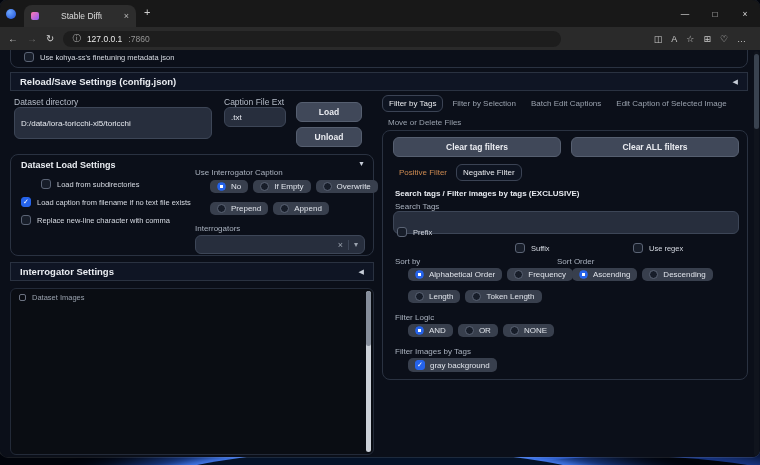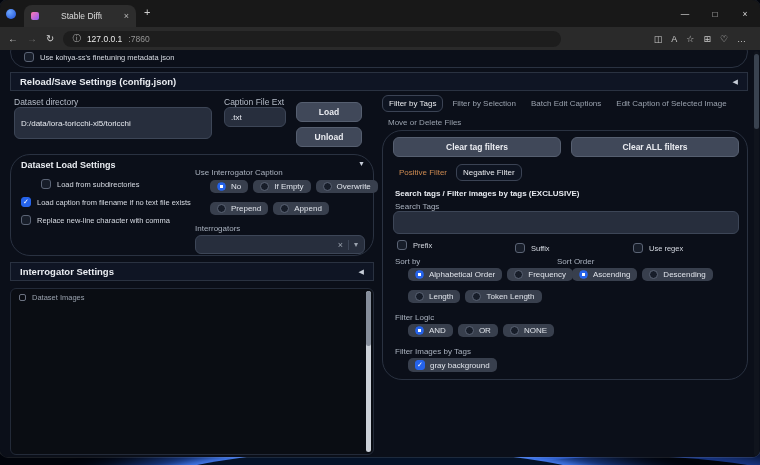--- a/index.html
+++ b/index.html
@@ -38,21 +38,21 @@
   .address .host { font-size:8.5px; color:#e9e9e9; }
   .address .port { font-size:8.5px; color:#959595; }
   .tb-icons { margin-left:auto; display:flex; gap:9px; padding-right:6px; align-items:center; }
   .tb-icons span { font-size:9px; color:#c9c9c9; }
 
   
   .page { position:absolute; left:0; top:50px; right:0; bottom:0; background:#0b0f19; overflow:hidden; }
   .abs { position:absolute; }
   .lbl { font-size:8.5px; color:#b6bdc9; }
   .lbl-sm { font-size:8px; color:#aab2bf; }
-  .panel { border:1px solid #2a3241; border-radius:20px; }
+  .panel { border:1px solid #2a3241; border-radius:8px; }
   .accordion { border:1px solid #2a3241; border-radius:0; background:#0f1524; display:flex;
     align-items:center; justify-content:space-between; padding:0 9px; }
   .accordion .acc-title { font-size:9.5px; font-weight:600; color:#e9ecf1; }
   .accordion .acc-arrow { font-size:7px; color:#c7cdd8; }
   .input { background:#272e3d; border:1px solid #3d4657; border-radius:6px; color:#e6e9ef;
     font-size:8px; display:flex; align-items:center; padding:0 6px; overflow:hidden; white-space:nowrap; }
   .btn { background:#404859; border:1px solid #565f70; border-radius:6px; color:#e9ebf0;
     font-size:8.5px; font-weight:600; display:flex; align-items:center; justify-content:center; }
   .cb { width:10px; height:10px; border:1px solid #5b6475; border-radius:3px; background:#171d29;
     flex:0 0 auto; display:flex; align-items:center; justify-content:center; font-size:7px; color:transparent; }
@@ -221,21 +221,21 @@
 
       <div class="tabs abs" style="left:10px; top:33px;">
         <span class="tab-item warm">Positive Filter</span>
         <span class="tab-item active">Negative Filter</span>
       </div>
 
       <span class="abs" style="left:12px; top:58px; font-size:8px; font-weight:700; color:#e6e9ef;">Search tags / Filter images by tags (EXCLUSIVE)</span>
       <span class="lbl-sm abs" style="left:12px; top:71px;">Search Tags</span>
       <div class="input abs" style="left:10px; top:80px; width:346px; height:23px;"></div>
 
-      <div class="cbrow abs" style="left:14px; top:109px;">
+      <div class="cbrow abs" style="left:14px; top:96px;">
         <span class="cb"></span>
         <span class="cl">Prefix</span>
       </div>
       <div class="cbrow abs" style="left:132px; top:112px;">
         <span class="cb"></span>
         <span class="cl">Suffix</span>
       </div>
       <div class="cbrow abs" style="left:250px; top:112px;">
         <span class="cb"></span>
         <span class="cl">Use regex</span>

